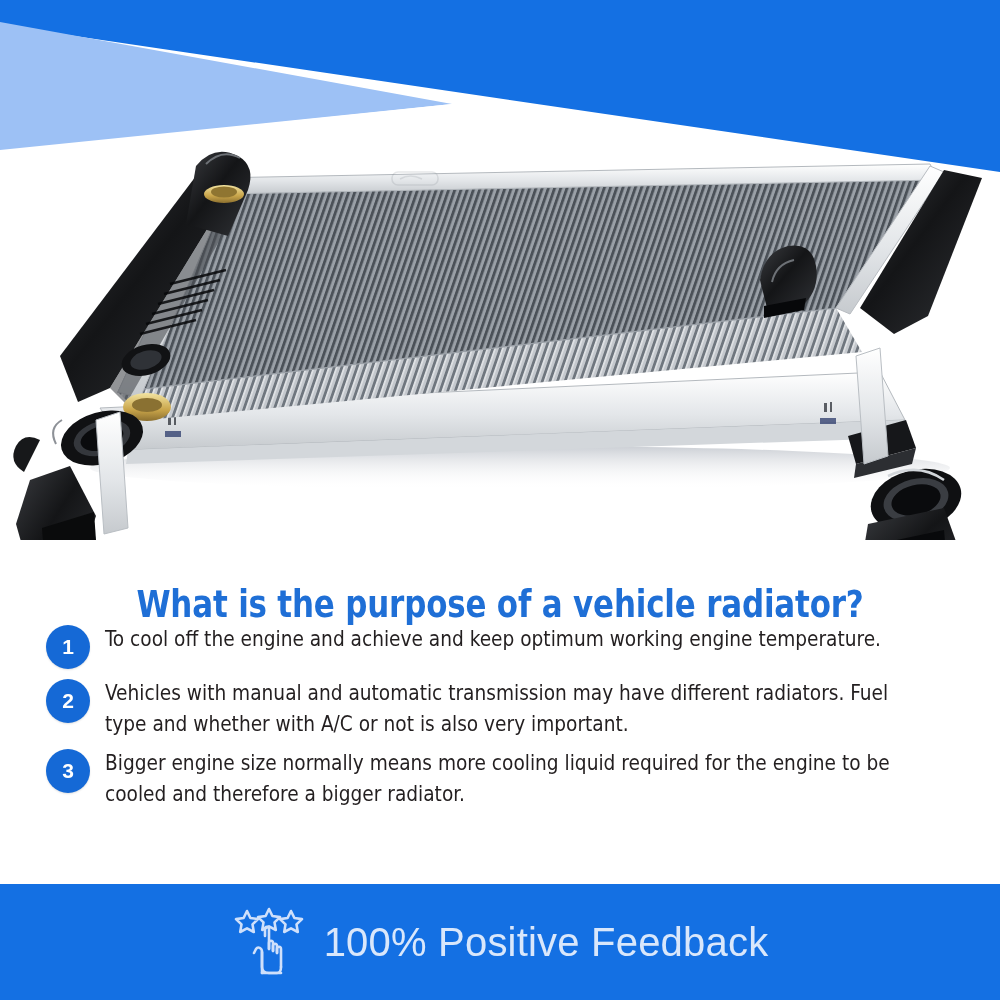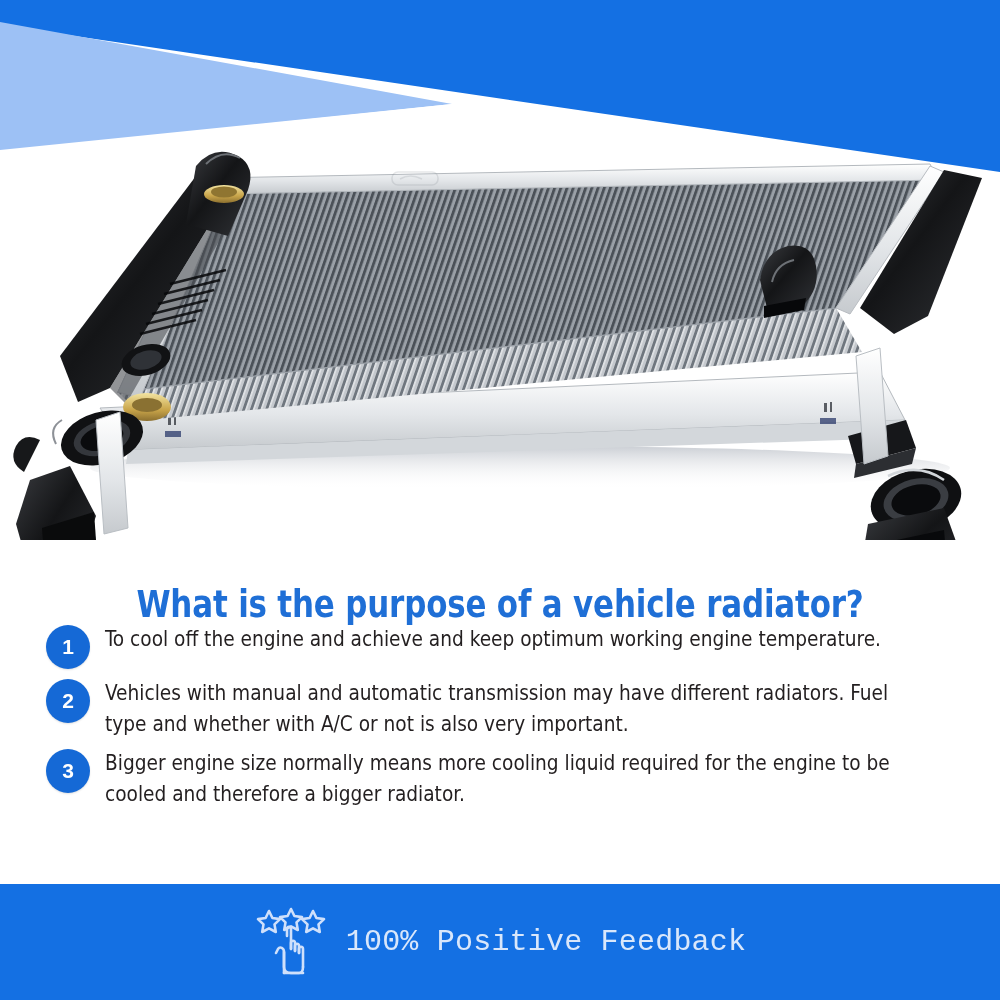--- a/index.html
+++ b/index.html
@@ -114,22 +114,22 @@
   }
   .footer-icon {
     width: 74px;
     height: 74px;
     margin-right: 18px;
     flex: 0 0 auto;
   }
   .footer-icon svg { display: block; }
   .footer-text {
     color: #d9e7fb;
-    font-family: Liberation Mono, monospace;
-    font-size: 30px;
+    font-family: Liberation Sans, sans-serif;
+    font-size: 40px;
     letter-spacing: 0.2px;
     white-space: nowrap;
   }
 </style>
 </head>
 <body>
 
 <div class="page">
 
   <div class="banner">

